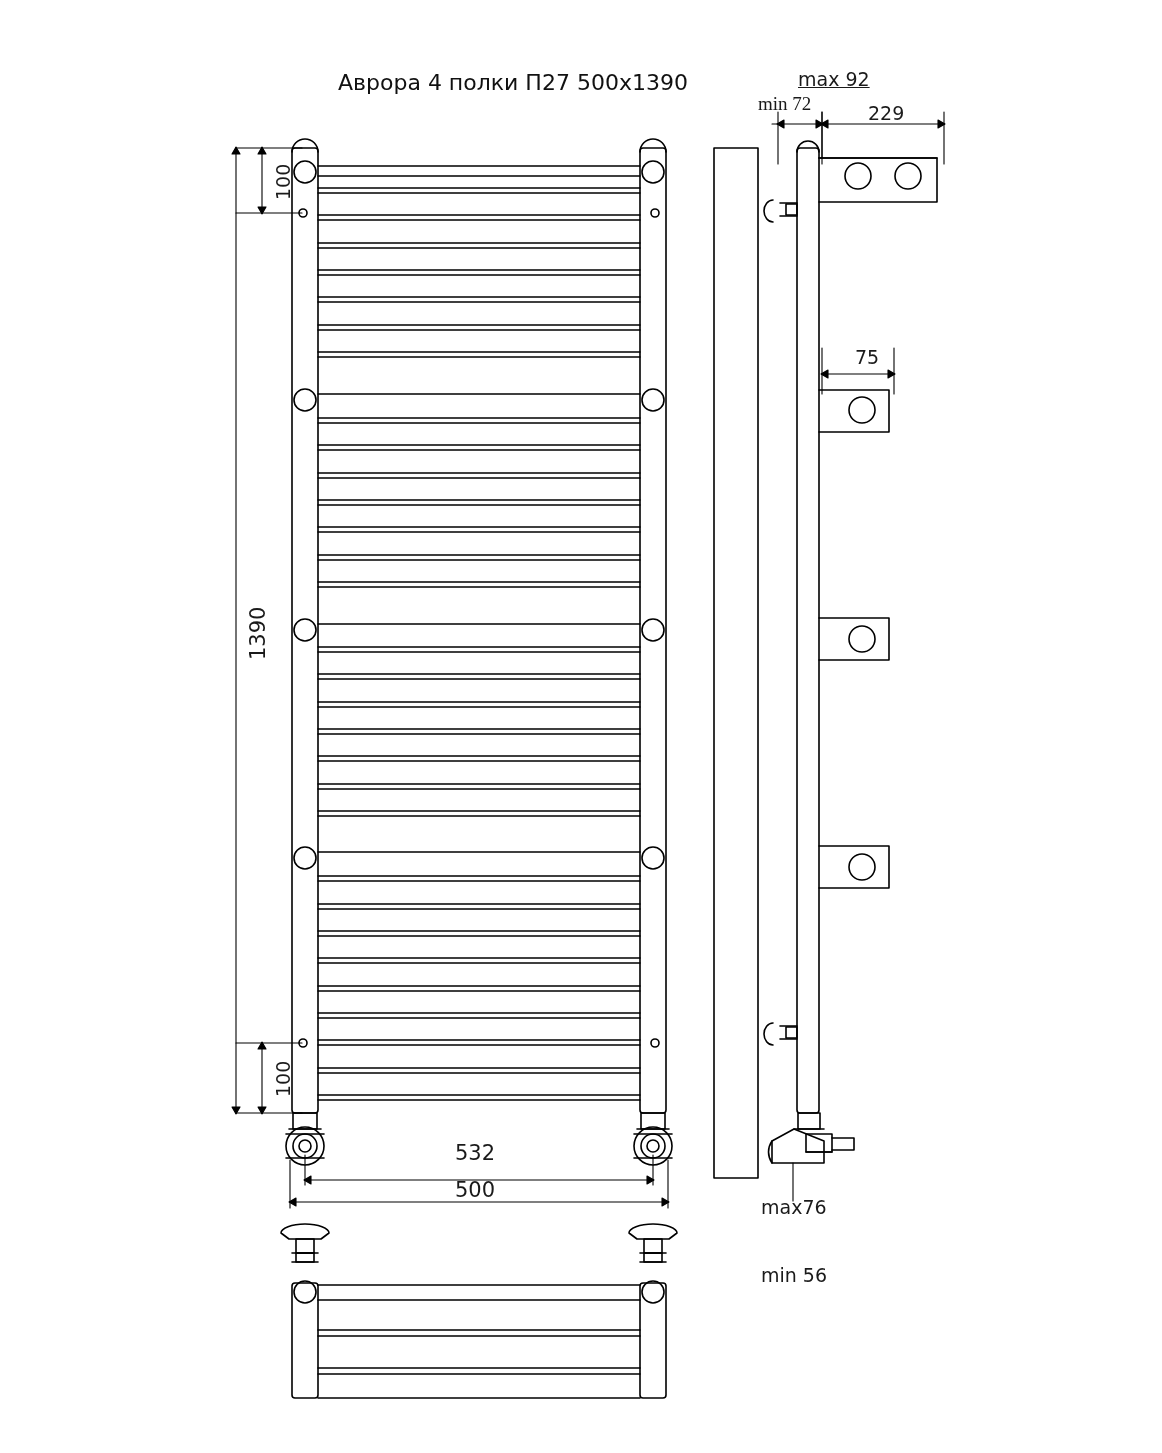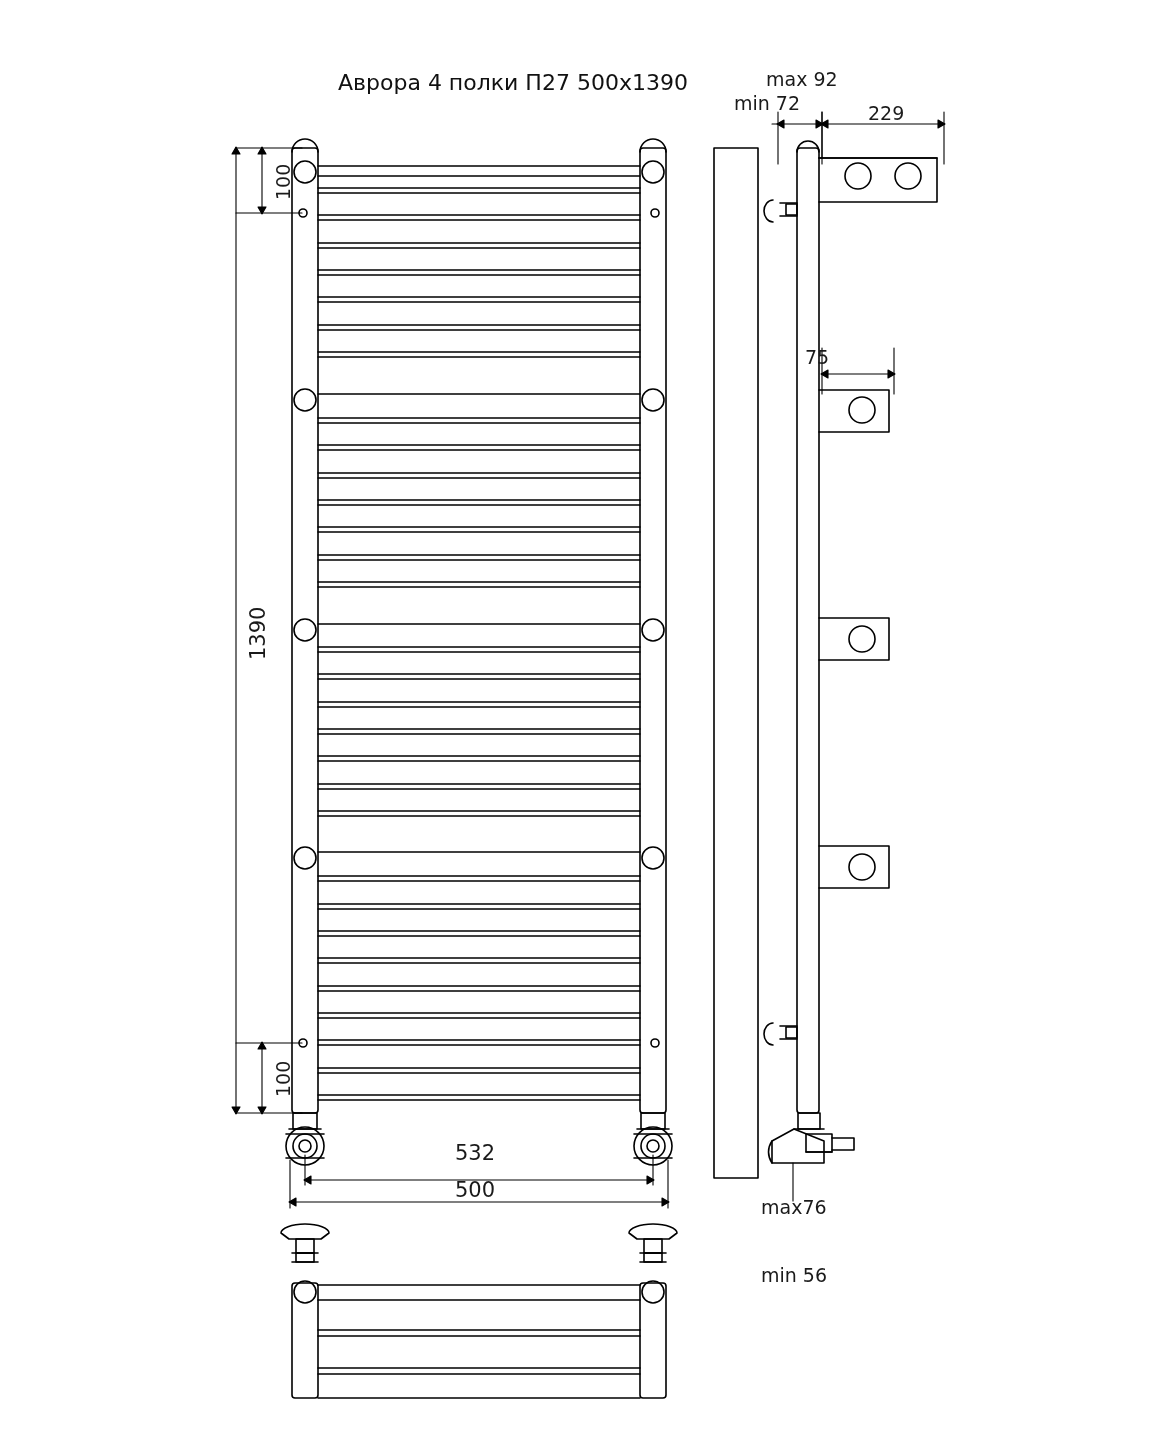--- a/index.html
+++ b/index.html
@@ -323,25 +323,25 @@
   <div class="lbl vert" style="left:272px; top:200px;">100</div>
 
   <div class="lbl vert" style="left:272px; top:1097px;">100</div>
 
   <div class="lbl big vert" style="left:245px; top:660px;">1390</div>
 
   <div class="lbl big" style="left:455px; top:1177px;">500</div>
 
   <div class="lbl big" style="left:455px; top:1140px;">532</div>
 
-  <div class="lbl" style="left:766px; top:68px;">max 92</div>
-
-  <div class="lbl" style="left:734px; top:92px;">min 72</div>
+  <div class="lbl" style="left:798px; top:68px;text-decoration:underline;">max 92</div>
+
+  <div class="lbl" style="left:758px; top:92px;font-family:Liberation Serif, serif;">min 72</div>
 
   <div class="lbl" style="left:868px; top:102px;">229</div>
 
-  <div class="lbl" style="left:805px; top:346px;">75</div>
+  <div class="lbl" style="left:855px; top:346px;">75</div>
 
   <div class="lbl" style="left:761px; top:1196px;">max76</div>
 
   <div class="lbl" style="left:761px; top:1220px;margin-top:44px;">min 56</div>
 
 </div>
 
 </body></html>

